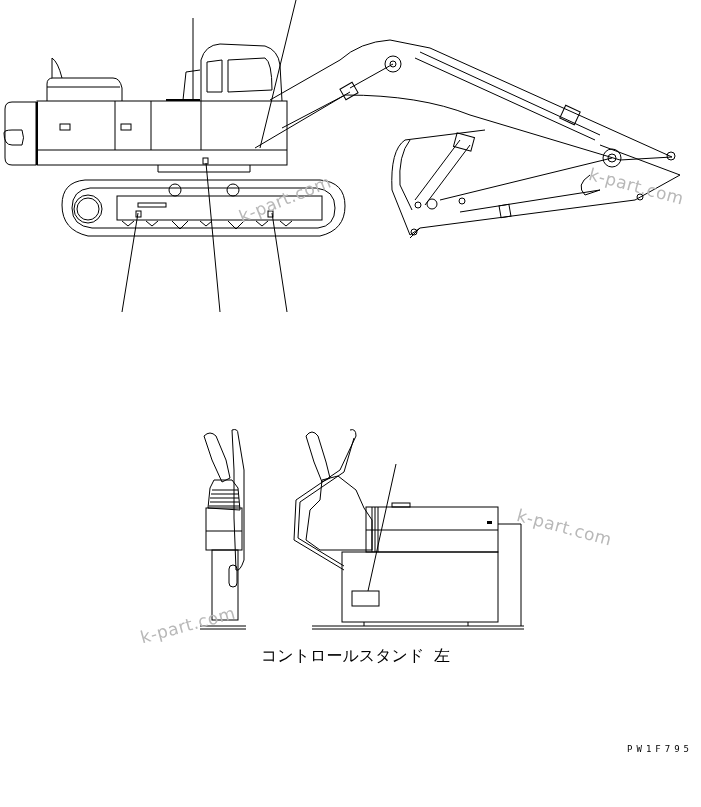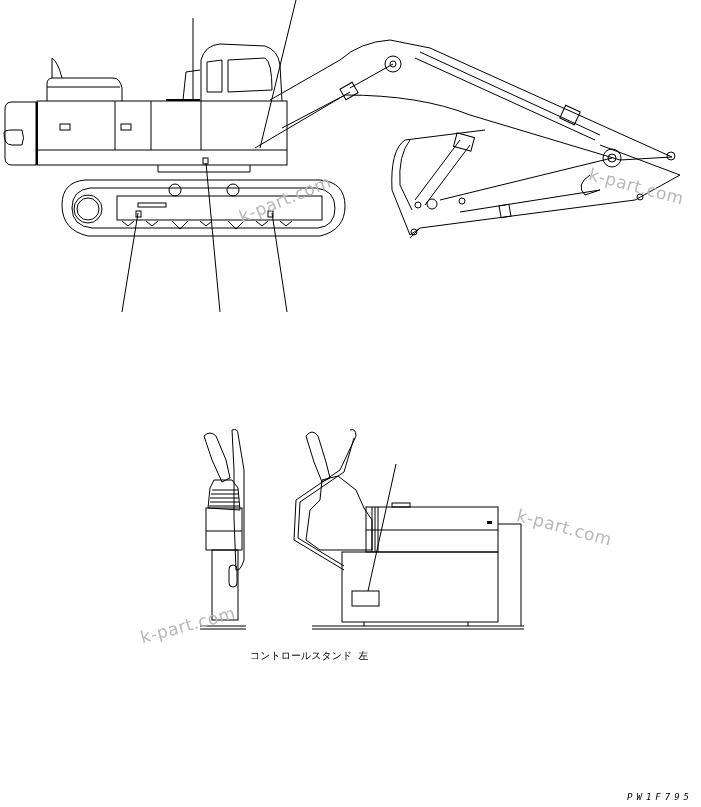--- a/index.html
+++ b/index.html
@@ -1,22 +1,22 @@
 <!DOCTYPE html>
 <html><head>
   <meta charset="utf-8">
   <style>
     html, body { margin:0; padding:0; background:#ffffff; }
     body { width:701px; height:807px; position:relative; overflow:hidden; font-family:"DejaVu Sans Mono", monospace; }
     svg.drawing { position:absolute; left:0; top:0; }
     .ln { stroke:#000; stroke-width:1; fill:none; }
     .lnb { stroke:#000; stroke-width:2; fill:none; }
     .wm { position:absolute; color:#b8b8b8; font-family:"DejaVu Sans", sans-serif; font-size:17px; letter-spacing:0.5px; white-space:nowrap; transform-origin:left top; }
-    .caption { position:absolute; left:250px; width:200px; text-align:left; font-family:"DejaVu Sans Mono", monospace; color:#000; font-size:10px; line-height:16px; }
-    .code { position:absolute; right:8px; top:792px; font-family:"DejaVu Sans Mono", monospace; font-size:9px; letter-spacing:4px; color:#000;font-style:italic; }
+    .caption { position:absolute; left:250px; width:200px; text-align:right; font-family:"DejaVu Sans Mono", monospace; color:#000; font-size:16px; line-height:16px; }
+    .code { position:absolute; right:8px; top:744px; font-family:"DejaVu Sans Mono", monospace; font-size:9px; letter-spacing:4px; color:#000; }
   </style>
 </head>
 <body>
 
 <svg class="drawing" width="701" height="807" viewBox="0 0 701 807" xmlns="http://www.w3.org/2000/svg">
 
   <g>
 
     <path class="ln" d="M12,102 L36,102 L36,165 L12,165 Q5,165 5,158 L5,109 Q5,102 12,102 Z"></path>
     <path class="ln" d="M4,133 Q4,145 12,145 L22,145 Q25,138 22,130 L12,130 Q4,130 4,133"></path>

